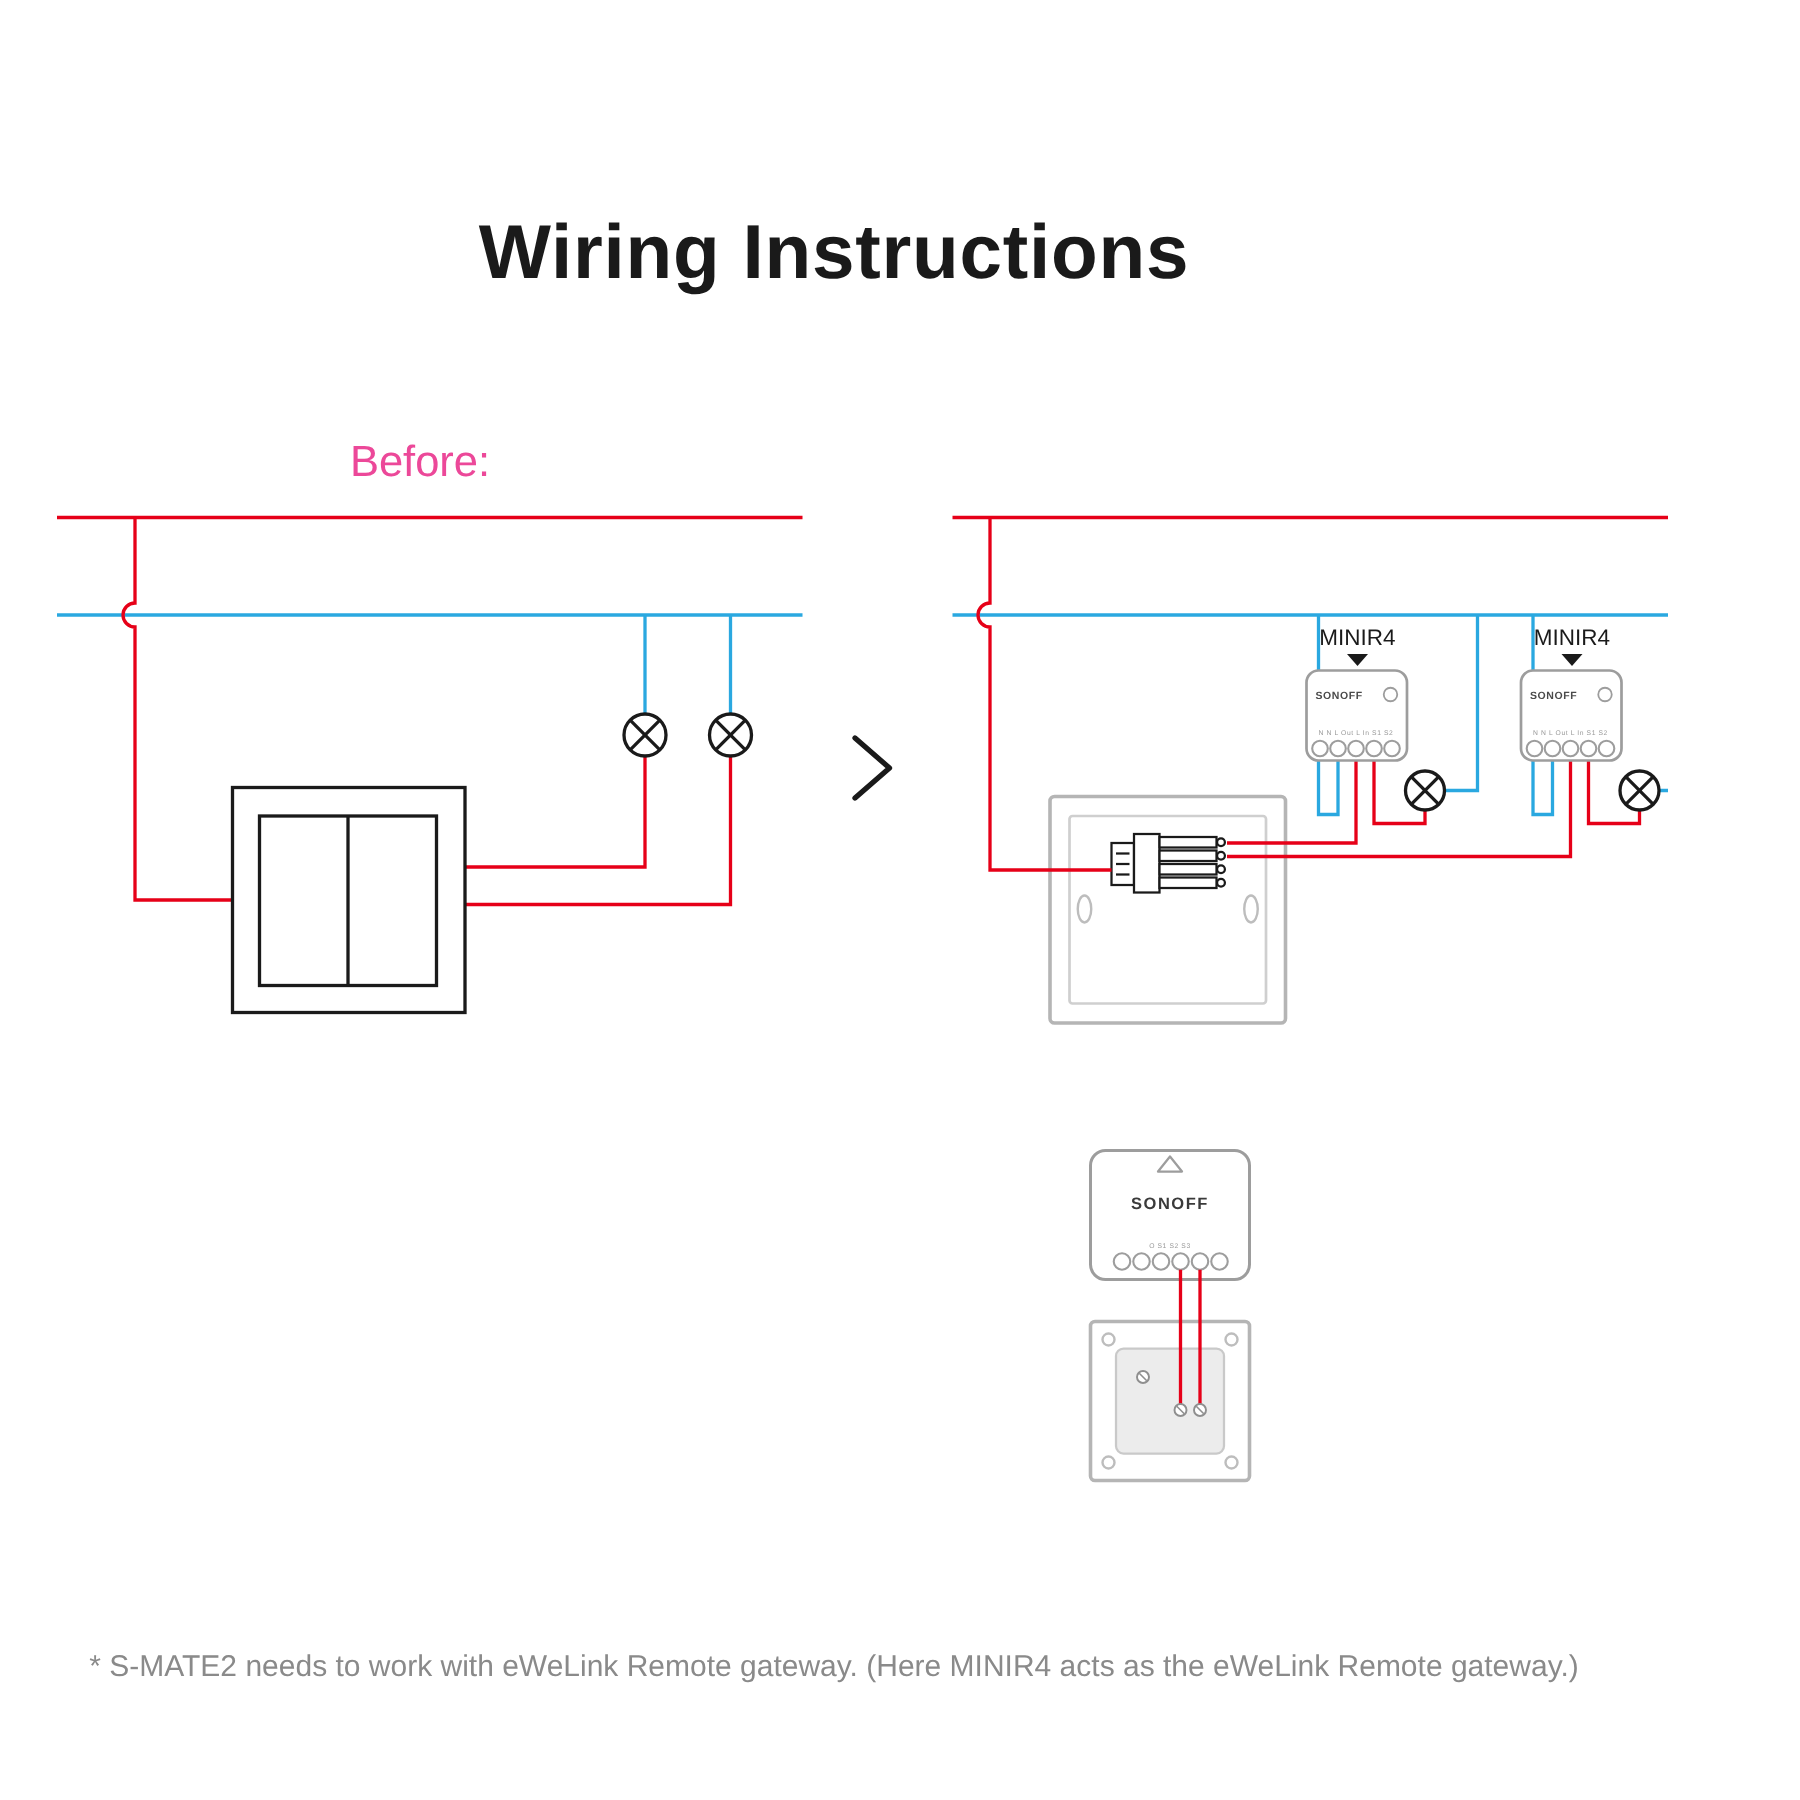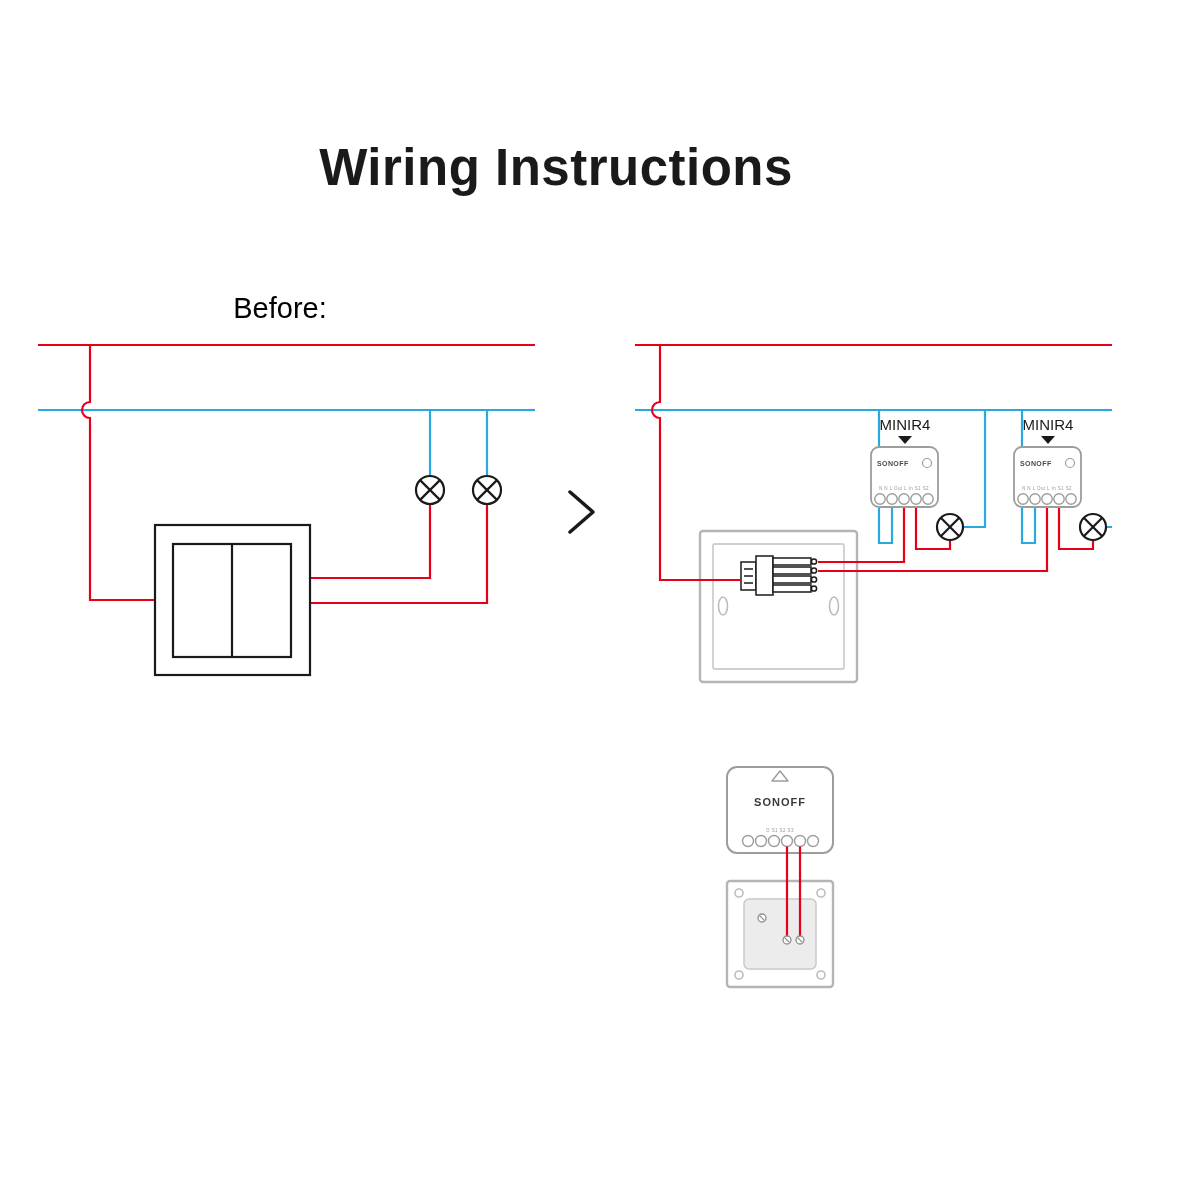--- a/index.html
+++ b/index.html
@@ -5,21 +5,21 @@
   html,body{margin:0;padding:0;background:#ffffff;}
   .canvas{
     position:relative;width:1112px;height:1200px;background:#ffffff;
     font-family:"Liberation Sans", sans-serif;overflow:hidden;
   }
   .page-title{
     position:absolute;top:138px;left:0;width:100%;margin:0;
     text-align:center;font-size:51px;font-weight:bold;color:#1a1a1a;letter-spacing:0.5px;
   }
   .section-label{
-    position:absolute;top:292px;font-size:29px;color:#000000;
+    position:absolute;top:292px;font-size:29px;color:#ec4899;
   }
   .section-label.before{left:0;width:560px;text-align:center;}
   .section-label.after{left:640px;width:440px;text-align:center;}
   .footnote{
     position:absolute;top:1100px;left:0;width:100%;text-align:center;
     font-size:20px;color:var(--text_gray,#8a8a8a);
   }
   svg.diagram{position:absolute;left:0;top:0;}
   
   .w-live{stroke:var(--live,#e60018);stroke-width:2.2;fill:none;}
@@ -199,13 +199,14 @@
         <circle class="screw" cx="762" cy="918" r="4"></circle>
         <line class="screw-slot" x1="759.5" y1="915.5" x2="764.5" y2="920.5"></line>
         <circle class="screw" cx="787" cy="940" r="4"></circle>
         <line class="screw-slot" x1="784.5" y1="937.5" x2="789.5" y2="942.5"></line>
         <circle class="screw" cx="800" cy="940" r="4"></circle>
         <line class="screw-slot" x1="797.5" y1="937.5" x2="802.5" y2="942.5"></line>
       </g>
     </g>
   </svg>
 
+  <div class="footnote">* S-MATE2 needs to work with eWeLink Remote gateway. (Here MINIR4 acts as the eWeLink Remote gateway.)</div>
 </div>
 
 </body></html>

